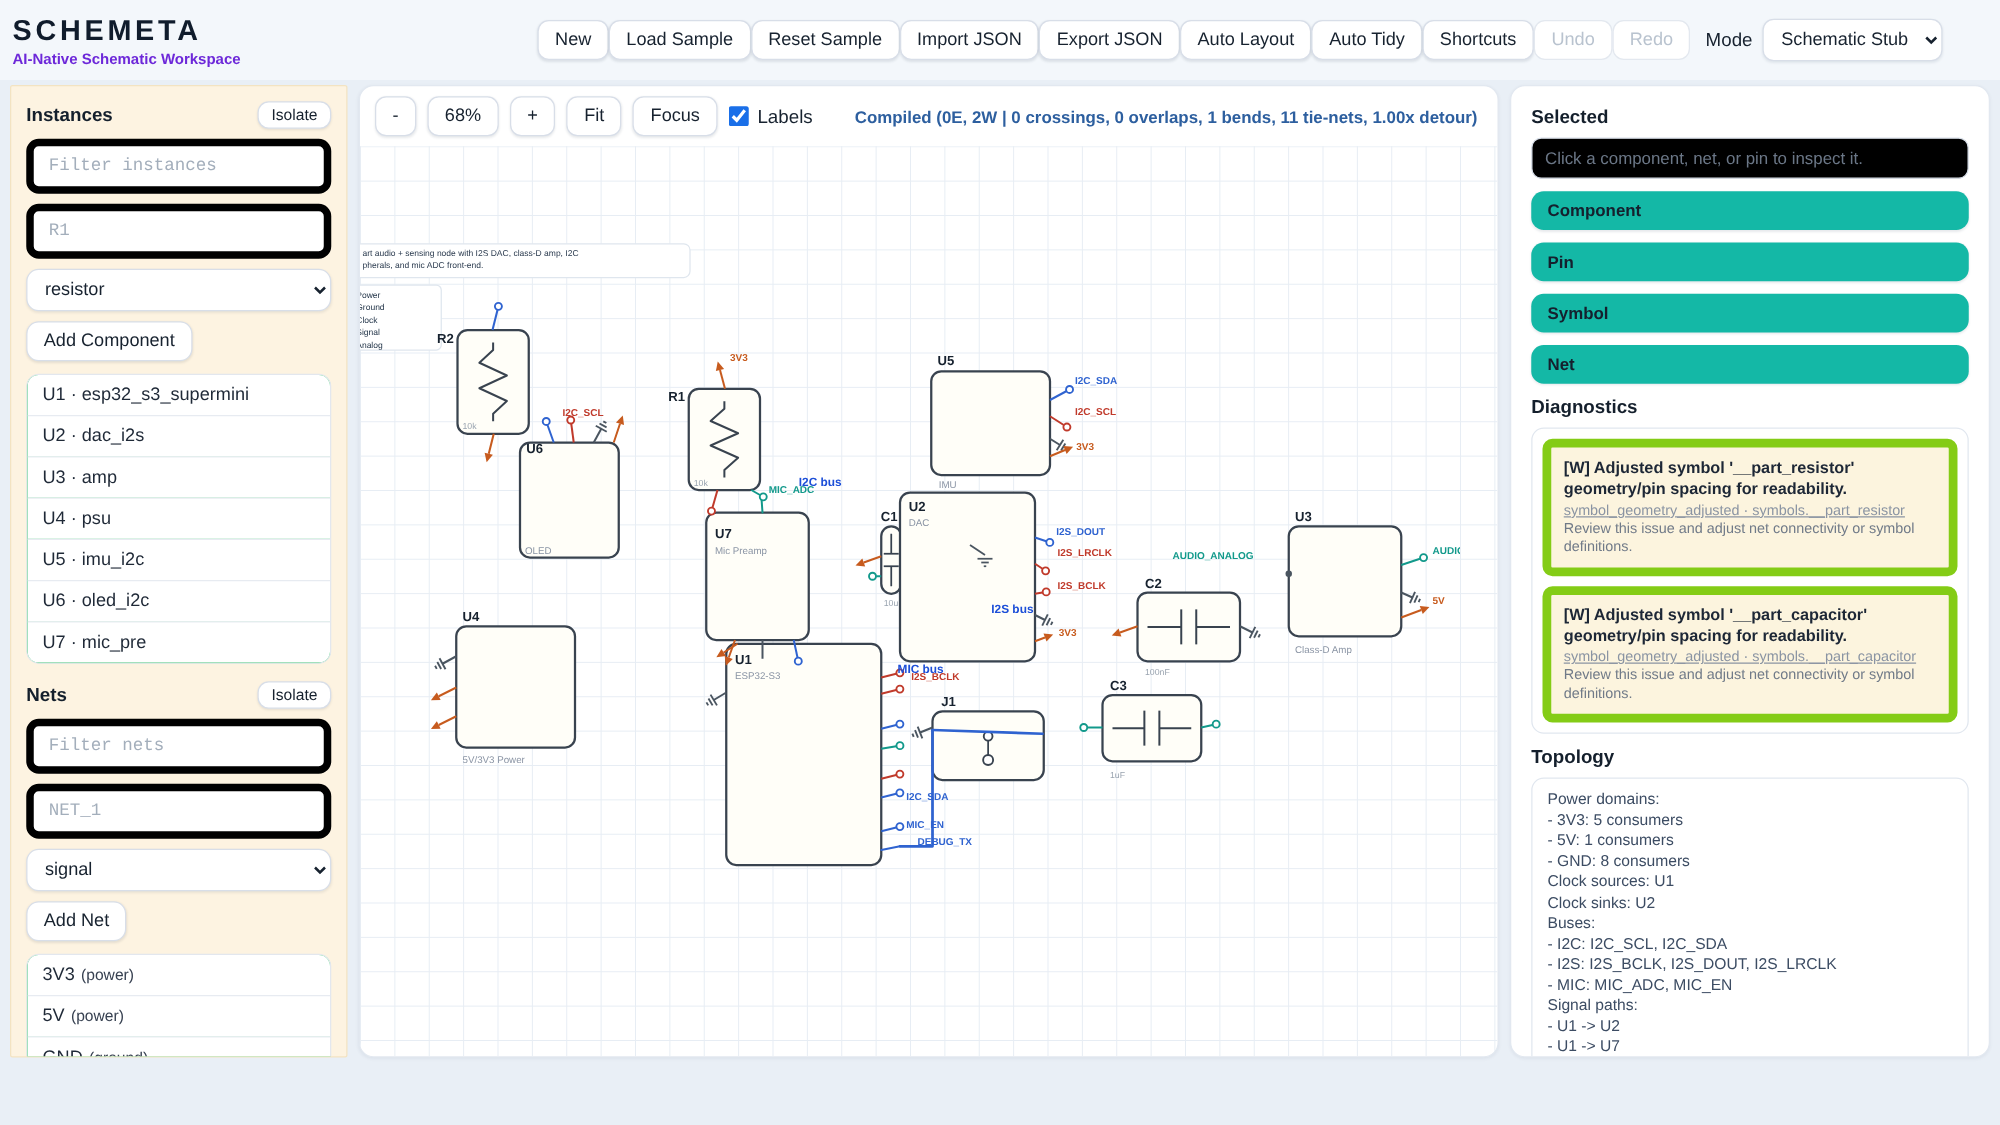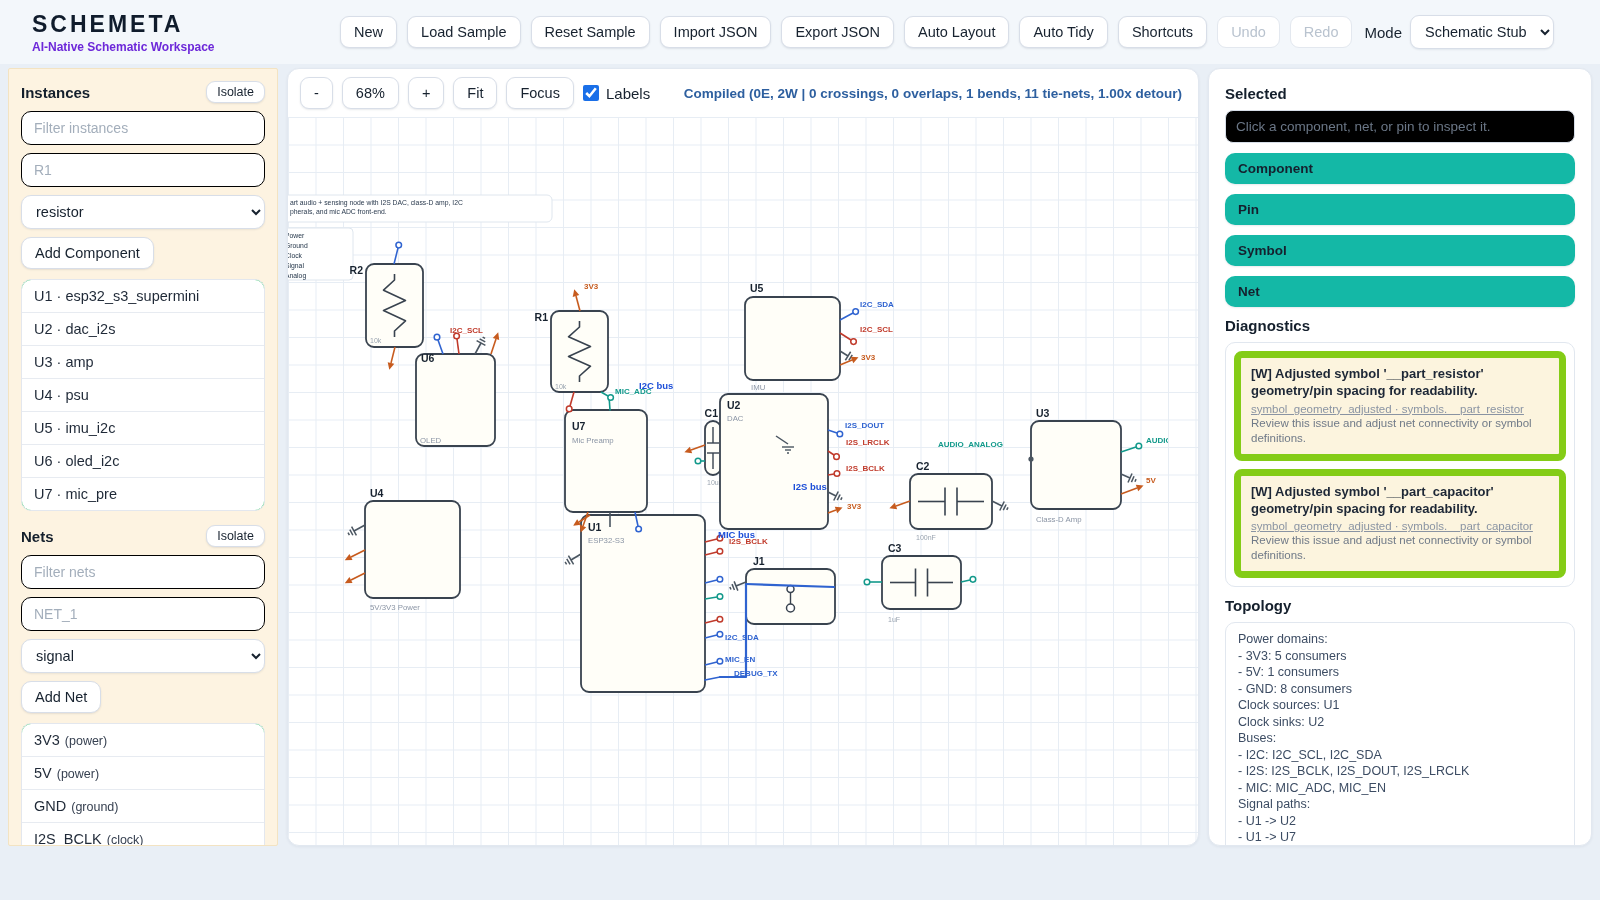--- a/index.html
+++ b/index.html
@@ -4,25 +4,25 @@
 <style>
   * { box-sizing: border-box; margin: 0; padding: 0; }
   html,body { width:1600px; height:900px; }
   body {
     font-family: "Liberation Sans", sans-serif;
     background:#e9eff6; color:#17222f; overflow:hidden;
   }
   
   header {
     height:64px; display:flex; align-items:center;
-    padding:6px 46px 6px 32px; background:#f3f7fb;
+    padding:6px 46px 6px 10px; background:#f3f7fb;
   }
   .logo { font-size:23px; font-weight:800; letter-spacing:3px; color:#101c2c; }
   .subtitle { font-size:12px; font-weight:600; color:#6d28d9; margin-top:2px; }
-  .header-buttons { margin-left:auto; display:flex; gap:10px; align-items:center; }
+  .header-buttons { margin-left:auto; display:flex; gap:0; align-items:center; }
   .pill {
     background:#fff; border:1px solid #d8dee8; border-radius:9px;
     padding:7px 13px; font-size:14.5px; color:#17222f; cursor:pointer;
     font-family:inherit; box-shadow:0 1px 2px rgba(15,35,60,.10); white-space:nowrap;
   }
   .pill.disabled { color:#b9c3cf; box-shadow:none; border-color:#e3e8ef; cursor:default; }
   .mode-label { font-size:15px; font-weight:400; color:#17222f; margin:0 8px 0 12px; }
   select {
     background:#fff; border:1px solid #d8dee8; border-radius:9px;
     padding:7px 10px; font-size:14.5px; font-family:inherit; color:#17222f;
@@ -31,22 +31,22 @@
   
   .main { display:flex; gap:9px; padding:4px 8px 12px 8px; height:794px; }
   .left-panel {
     width:270px; flex:none; background:#fdf3e1; border:1px solid #f3e3c2;
     border-radius:2px; padding:12px; overflow:hidden;
   }
   .panel-head { display:flex; align-items:center; justify-content:space-between; margin-bottom:8px; }
   .panel-head h3 { font-size:15px; color:#141f2c; }
   .mini-pill { padding:3px 10px; font-size:12.5px; border-radius:9px; }
   .tb-input {
-    width:100%; background:#fff; border:1px solid #000000; border-radius:10px;
-    padding:8px 12px; font-size:14px; font-family:Liberation Sans, sans-serif; color:#17222f; margin-bottom:8px;
+    width:100%; background:#fff; border:6px solid #000000; border-radius:10px;
+    padding:8px 12px; font-size:14px; font-family:Liberation Mono, monospace; color:#17222f; margin-bottom:8px;
   }
   .tb-input::placeholder { color:#a3aebb; }
   .left-panel select { width:100%; margin-bottom:8px; border-radius:10px; }
   .add-btn { margin-bottom:10px; border-radius:10px; }
   .item-list { background:#22c55e; border:1px solid #e3e7ee; border-radius:10px; overflow:hidden; margin-bottom:14px; }
   .item-row { padding:8px 12px; font-size:14.5px; color:#1f2937; border-top:1px solid #e7ebf1; cursor:pointer; background:#fff; }
   .item-row:first-child { border-top:none; }
   .net-type { font-size:12.5px; color:#374151; margin-left:5px; }
   
   .canvas-panel {

